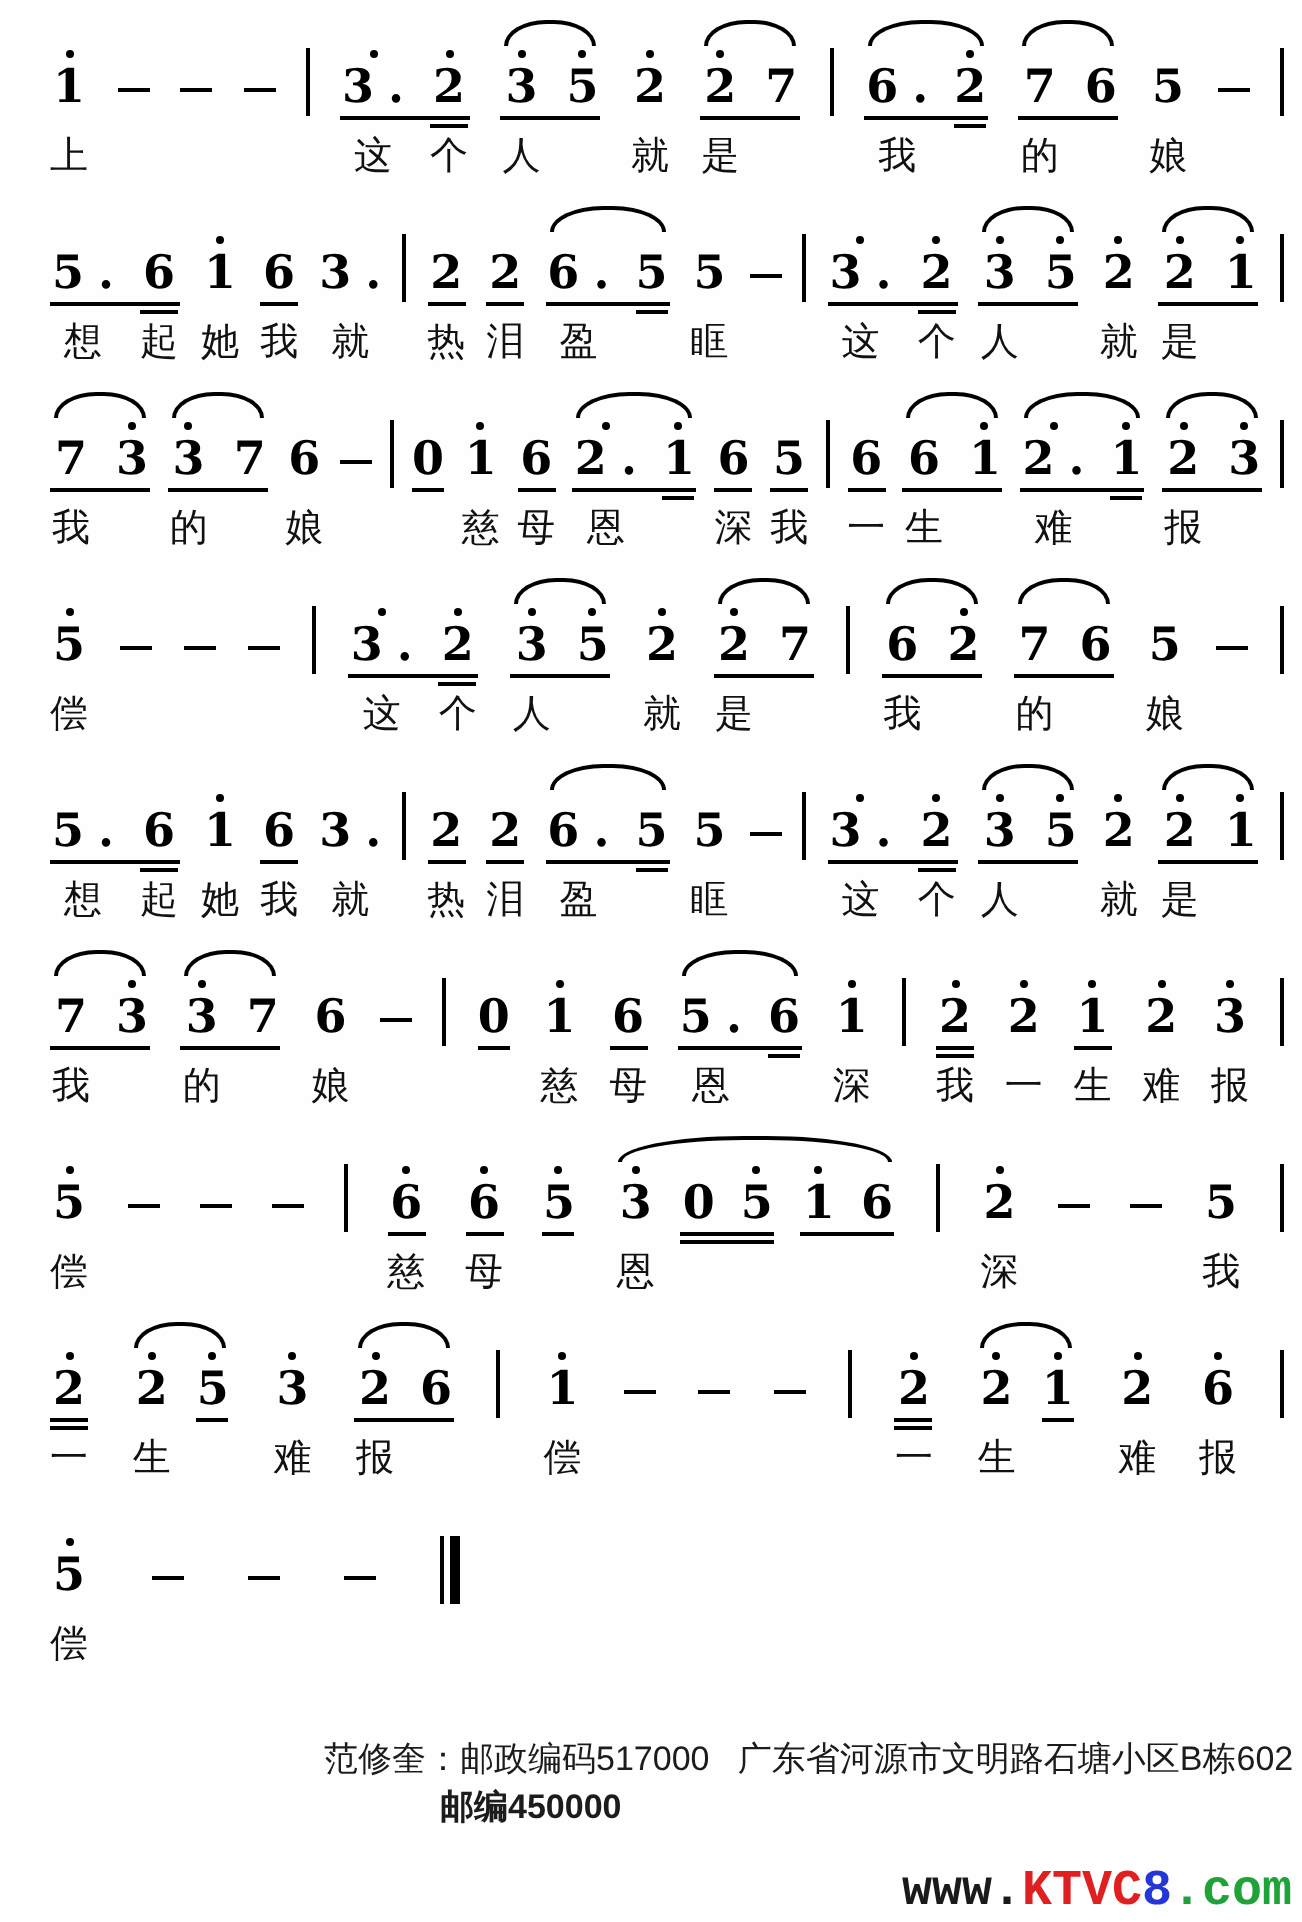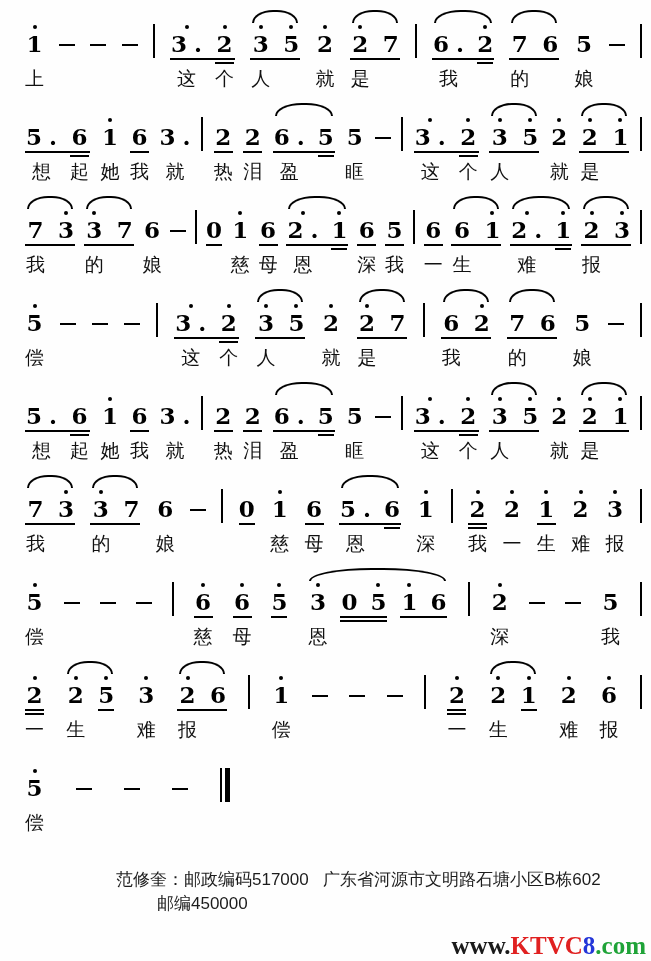--- a/index.html
+++ b/index.html
@@ -45,26 +45,26 @@
   .barline{width:2px;height:34px;background:#000;margin-top:2px;}
   .tok.final{flex-direction:row;align-items:flex-start;}
   .finalthin{width:2px;height:34px;background:#000;margin-top:2px;}
   .finalthick{width:5px;height:34px;background:#000;margin-top:2px;margin-left:3px;}
 
   
   .footer{
     position:absolute;left:116px;top:868px;color:#1c1c1c;
     font-family:"Liberation Sans", sans-serif;font-size:17px;line-height:24px;
   }
-  .credit{white-space:pre;}
+  .credit{white-space:pre;margin-left:46px;}
   .credit.second{margin-top:7px;}
-  .credit.indent{margin-left:41px;}
+  .credit.indent{margin-left:104px;font-weight:bold;}
   .logo{
     position:absolute;right:5px;bottom:2px;
-    font-family:Liberation Serif, serif;font-weight:bold;
+    font-family:Liberation Mono, monospace;font-weight:bold;
     font-size:25px;letter-spacing:0px;line-height:26px;white-space:nowrap;
   }
   .logo span{font-weight:bold;}
 </style>
 </head>
 <body>
 
 <div class="sheet">
   <div id="music">
       <div class="mline">

